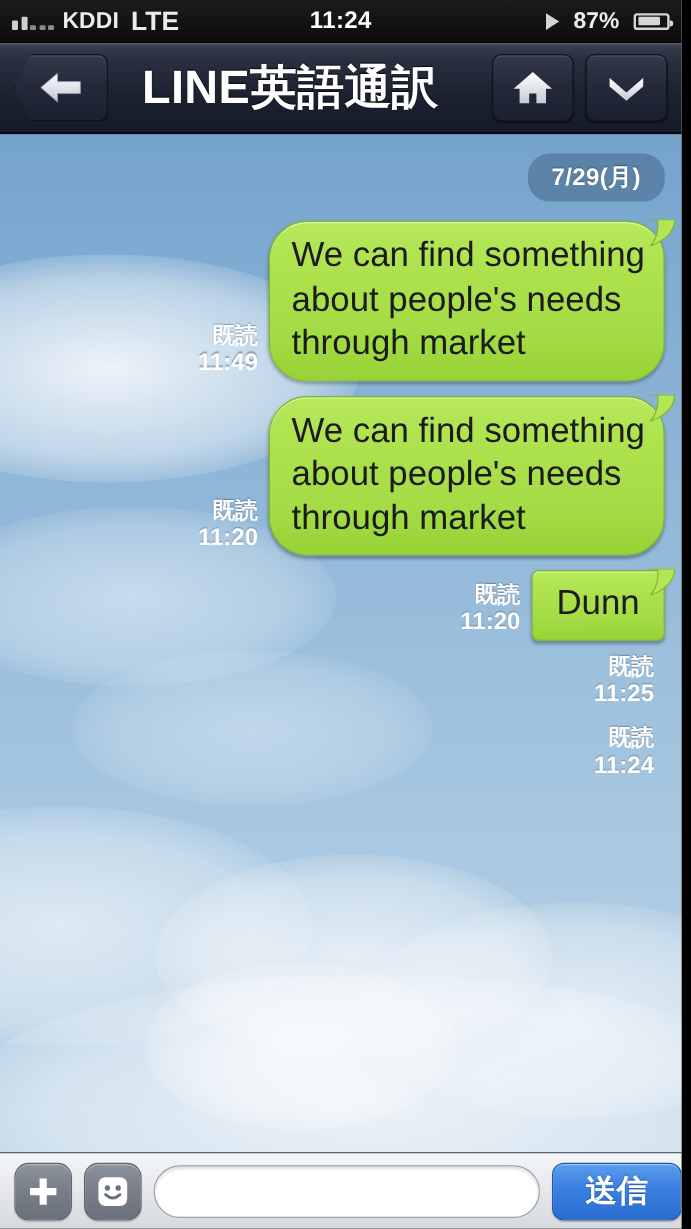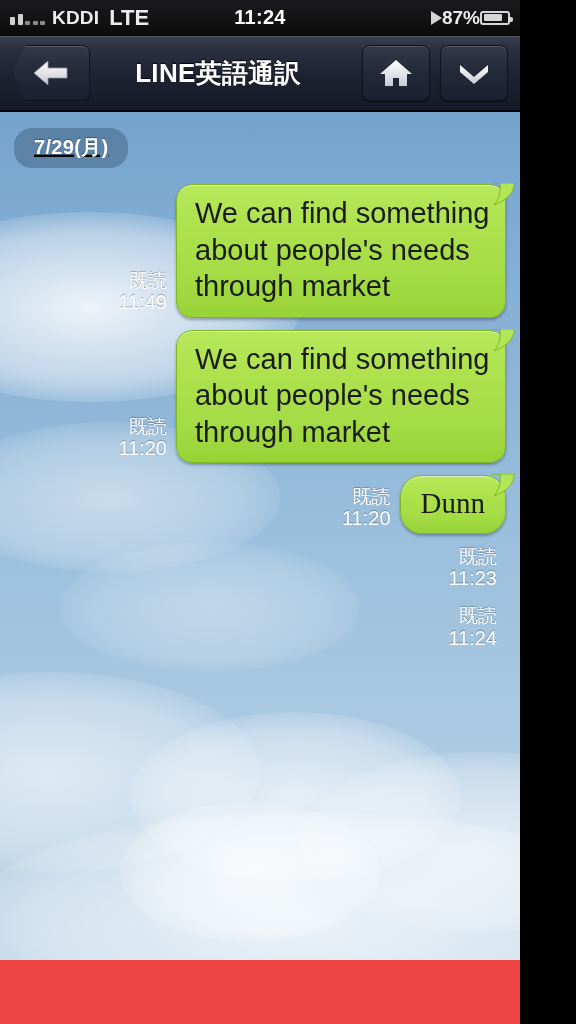--- a/index.html
+++ b/index.html
@@ -6,24 +6,24 @@
     margin: 0;
     padding: 0;
     background: #000;
   }
   body {
     font-family: "Liberation Sans", sans-serif;
     -webkit-font-smoothing: antialiased;
   }
   #phone {
     position: relative;
-    width: 520px;
+    width: 568px;
     height: 1024px;
     overflow: hidden;
-    background: #ef4444;
+    background: #a3a3a3;
   }
 
   
   .status-bar {
     position: relative;
     height: 36px;
     background: linear-gradient(to bottom, #1b1b1d 0%, #131314 55%, #0b0b0c 100%);
     display: flex;
     align-items: center;
     padding: 0 10px;
@@ -70,21 +70,21 @@
     color: #ffffff;
     font-size: 20px;
     font-weight: bold;
     letter-spacing: 0.3px;
     pointer-events: none;
   }
   .sb-right {
     margin-left: auto;
     display: flex;
     align-items: center;
-    gap: 0;
+    gap: 12px;
     position: relative;
     z-index: 2;
   }
   .play-tri {
     width: 0; height: 0;
     border-left: 11px solid #d5d5d5;
     border-top: 7px solid transparent;
     border-bottom: 7px solid transparent;
   }
   .sb-batt-pct {
@@ -143,21 +143,21 @@
     clip-path: polygon(14px 0, 100% 0, 100% 100%, 14px 100%, 0 50%);
     flex: 0 0 auto;
     cursor: pointer;
   }
   .nav-title {
     position: absolute;
     left: 96px;
     right: 180px;
     text-align: center;
     color: #ffffff;
-    font-size: 26px;
+    font-size: 39px;
     font-weight: bold;
     letter-spacing: 0.3px;
     text-shadow: 0 -1px 1px rgba(0,0,0,0.85);
     white-space: nowrap;
     overflow: hidden;
   }
   .nav-right {
     margin-left: auto;
     display: flex;
     align-items: center;
@@ -201,23 +201,22 @@
     position: absolute;
     inset: 0;
     overflow: hidden;
     padding: 14px 14px 0 14px;
     box-sizing: border-box;
   }
 
   
   .date-row {
     display: flex;
-    justify-content: flex-start;
+    justify-content: flex-end;
     margin: 2px 0 16px 0;
-    text-decoration: underline;
   }
   .date-pill {
     background: rgba(70,104,136,0.55);
     color: #ffffff;
     font-size: 20px;
     font-weight: bold;
     padding: 6px 20px 7px 20px;
     border-radius: 18px;
     text-shadow: 0 -1px 1px rgba(0,0,0,0.35);
     letter-spacing: 0.3px;
@@ -236,43 +235,42 @@
     margin-bottom: 4px;
     flex: 0 0 auto;
     line-height: 1.12;
   }
   .meta .read,
   .meta .time {
     display: block;
     color: #ffffff;
     font-size: 20px;
     text-shadow: 0 -1px 1px rgba(0,0,0,0.30);
-    font-weight: normal;
+    font-weight: bold;
   }
   .meta .read { font-size: 19px; }
 
   .bubble {
     position: relative;
     background: linear-gradient(to bottom, #b7e95c 0%, #aee24e 28%, #a4dc45 70%, #97d236 100%);
     border: 1px solid #7fb824;
-    border-radius: 16px;
+    border-radius: 32px;
     padding: 10px 10px 12px 18px;
     color: #1b1b1b;
     font-size: 29px;
     line-height: 1.26;
     max-width: 330px;
     box-shadow: 0 2px 3px rgba(0,0,0,0.30), inset 0 1px 0 rgba(255,255,255,0.55);
     box-sizing: border-box;
     word-wrap: break-word;
     white-space: pre-line;
   }
   .bubble.small {
     padding: 9px 20px 11px 20px;
-    border-radius: 22px;
-    font-family: Liberation Serif, serif;
+    border-radius: 6px;
   }
   
   .bubble .tail {
     position: absolute;
     right: -13px;
     top: -2px;
     width: 26px;
     height: 30px;
     overflow: visible;
   }
@@ -443,27 +441,44 @@
           <span class="time">11:20</span>
         </div>
         <div class="bubble small">Dunn<span class="tail"><svg width="26" height="30" viewBox="0 0 26 30" style="display:block">
                 <path d="M0 0 L22 0 C22 0 24 14 2 22 C2 22 10 14 8 0 Z" fill="#b3e656" stroke="#7fb824" stroke-width="1"></path>
               </svg></span></div>
       </div>
 
       <div class="msg-row">
         <div class="meta">
           <span class="read">既読</span>
-          <span class="time">11:23</span>
+          <span class="time">11:25</span>
         </div>
       </div>
 
       <div class="msg-row">
         <div class="meta">
           <span class="read">既読</span>
           <span class="time">11:24</span>
         </div>
       </div>
     </div>
   </div>
 
+  <div class="input-bar">
+    <div class="round-btn">
+      <svg width="28" height="28" viewBox="0 0 28 28">
+        <path d="M11 3 H17 V11 H25 V17 H17 V25 H11 V17 H3 V11 H11 Z" fill="#ffffff"></path>
+      </svg>
+    </div>
+    <div class="round-btn">
+      <svg width="30" height="30" viewBox="0 0 30 30">
+        <rect x="3" y="3" width="24" height="24" rx="6" fill="#ffffff"></rect>
+        <circle cx="10.5" cy="12" r="2.2" fill="#6c727c"></circle>
+        <circle cx="19.5" cy="12" r="2.2" fill="#6c727c"></circle>
+        <path d="M9 17.5 Q15 23 21 17.5" stroke="#6c727c" stroke-width="2.4" fill="none" stroke-linecap="round"></path>
+      </svg>
+    </div>
+    <input class="text-input" type="text" value="" placeholder="" style="">
+    <div class="send-btn">送信</div>
+  </div>
 
 </div>
 
 </body></html>

